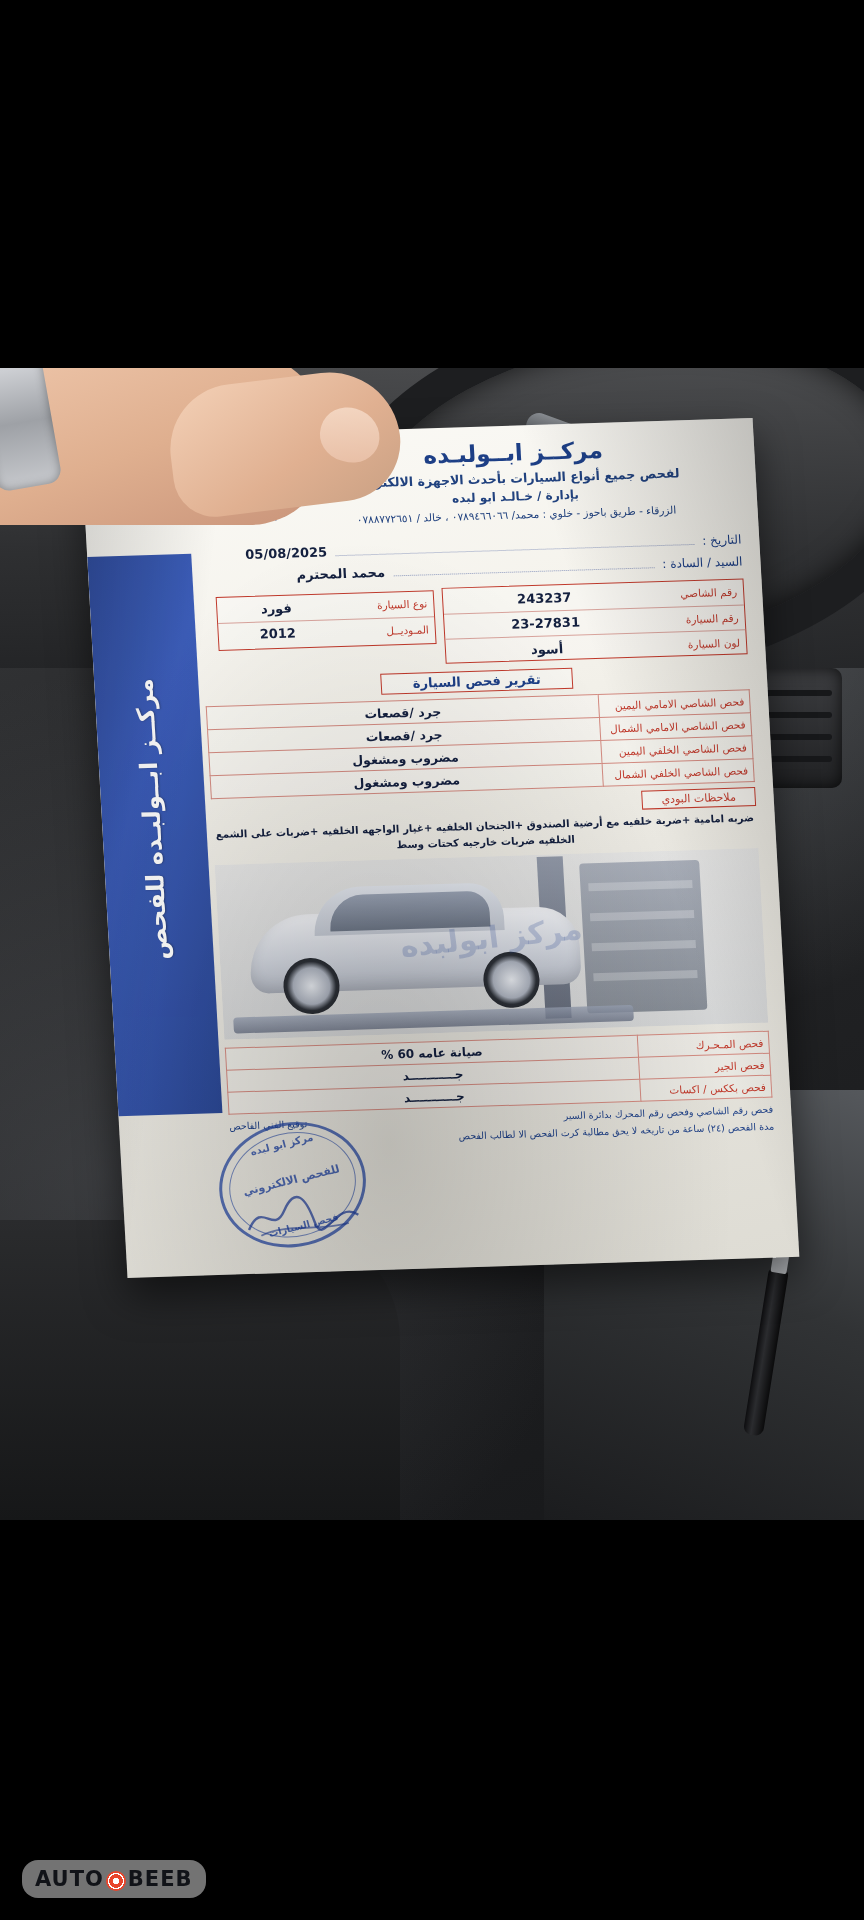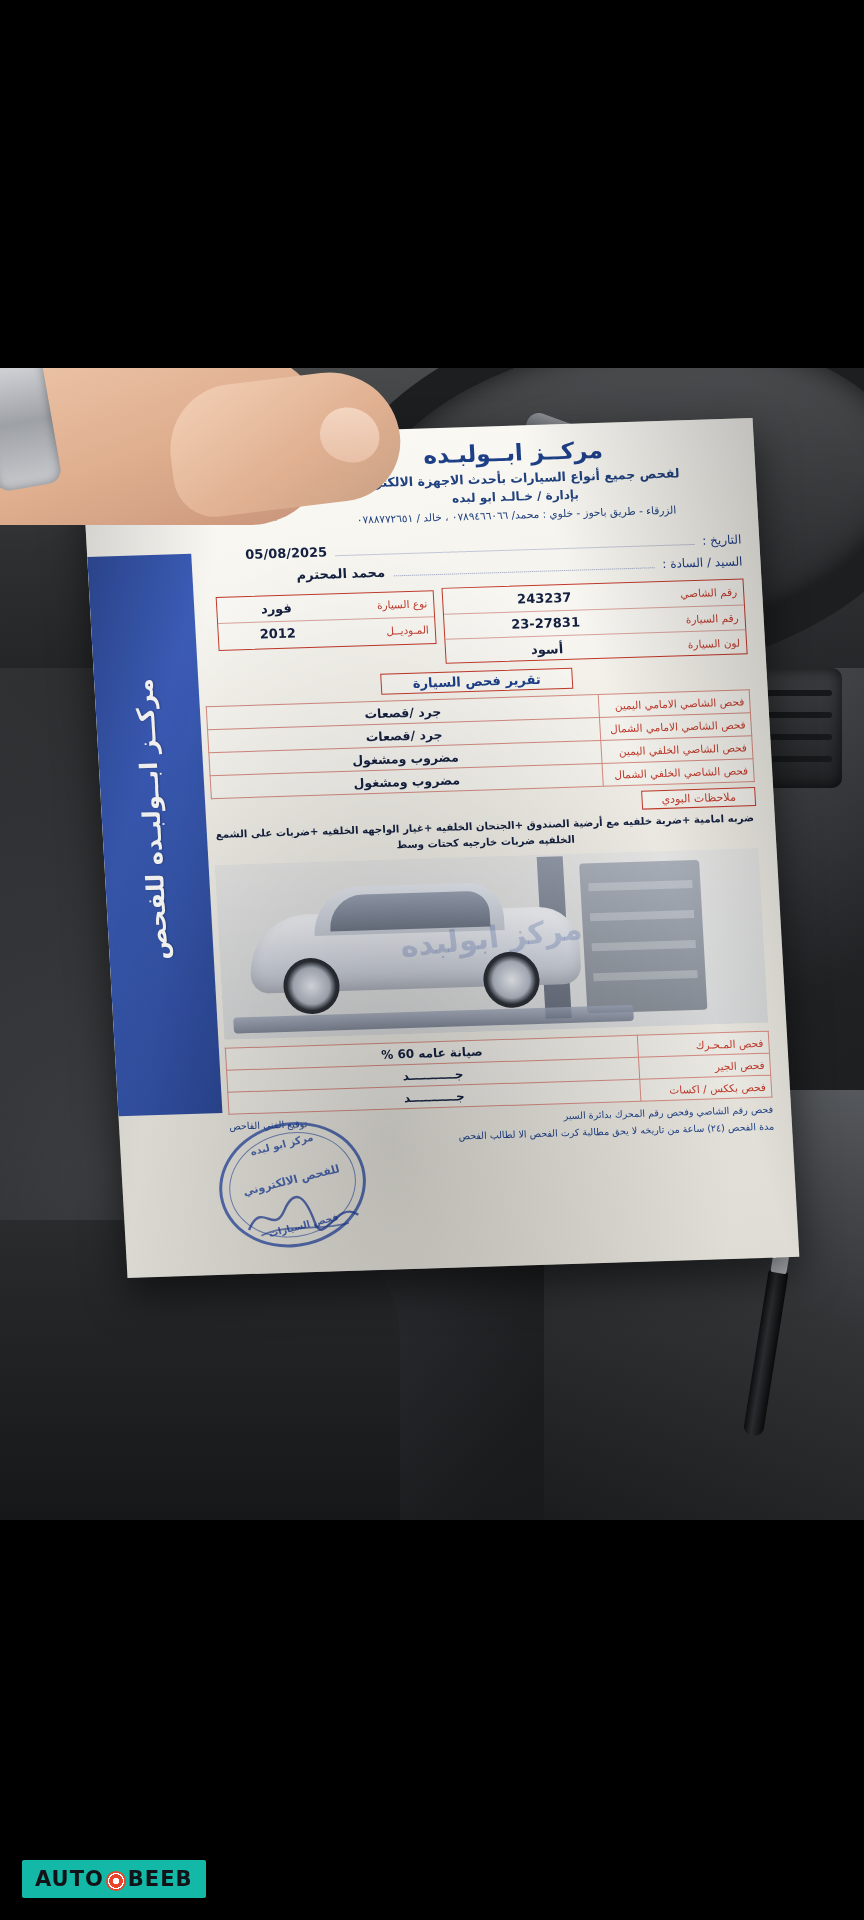--- a/index.html
+++ b/index.html
@@ -532,22 +532,22 @@
     z-index: 8;
     opacity: .85;
   }
   
   .logo {
     position: absolute;
     left: 22px;
     bottom: 22px;
     display: flex;
     align-items: center;
-    background: #14b8a6;
-    border-radius: 2px;
+    background: #737373;
+    border-radius: 16px;
     padding: 7px 13px;
     font-family: "DejaVu Sans", sans-serif;
     font-weight: bold;
     font-size: 21px;
     letter-spacing: 1px;
     color: #111318;
   }
   .logo .gear {
     display: inline-block;
     width: 20px;

